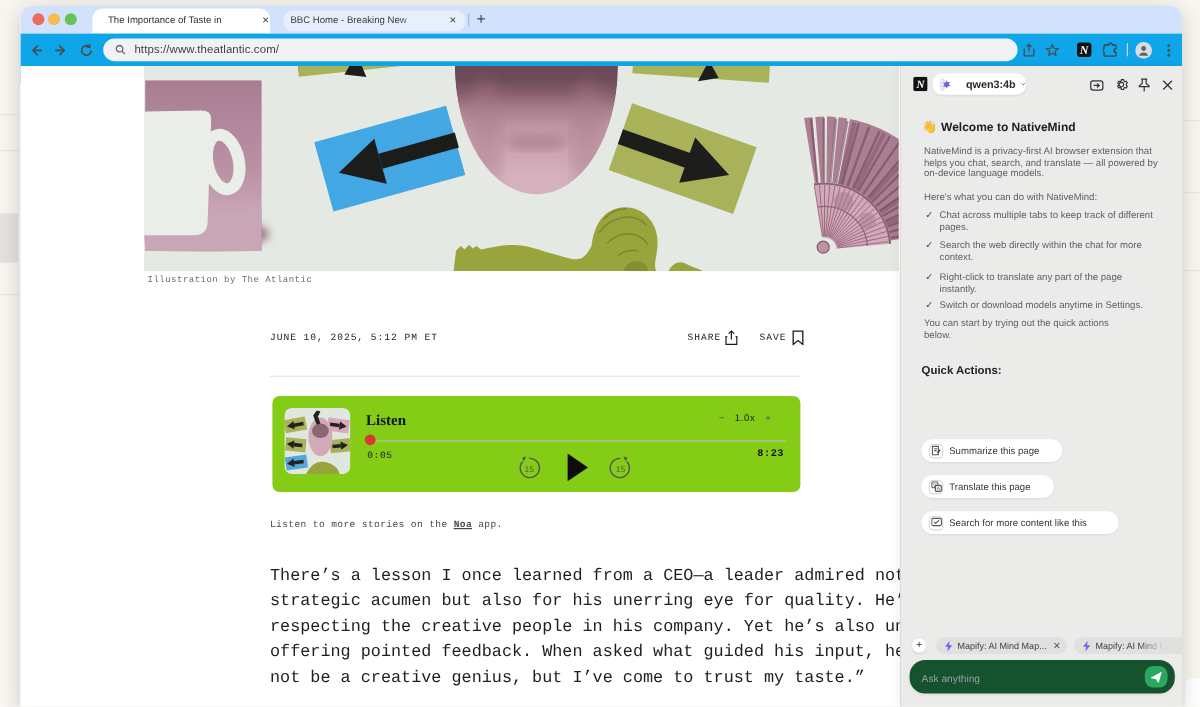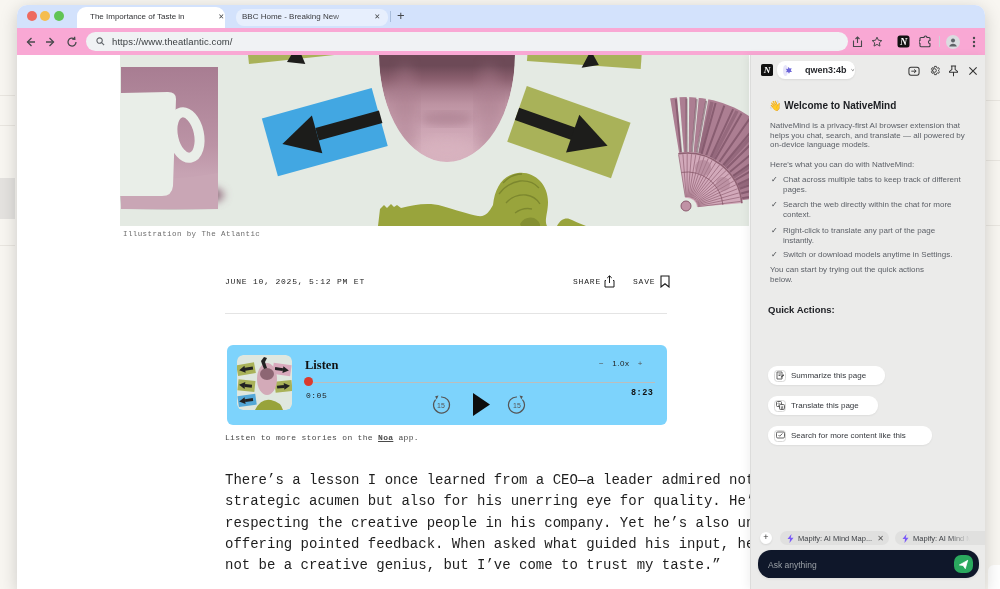--- a/index.html
+++ b/index.html
@@ -21,51 +21,51 @@
   #tab1 { position:absolute; left:60px; top:2px; width:148px; height:21px; background:#fff;
           border-radius:9px 9px 0 0; }
   #tab1 .title { position:absolute; left:13px; top:5px; font-size:8px; color:#303134; white-space:nowrap; width:125px; overflow:hidden;
       -webkit-mask-image:linear-gradient(90deg,#000 80%,transparent); }
   #tab2 { position:absolute; left:219px; top:4px; width:152px; height:17px; background:rgba(255,255,255,.45); border-radius:8px; }
   #tab2 .title { position:absolute; left:6px; top:3px; font-size:8px; color:#3a3b3e; white-space:nowrap; width:115px; overflow:hidden;
       -webkit-mask-image:linear-gradient(90deg,#000 78%,transparent); }
   .tabx { position:absolute; top:4px; font-size:8px; color:#45474a; line-height:11px; font-weight:400; transform:scale(0.9); }
 
   
-  #toolbar { position:absolute; left:0; top:23px; width:968px; height:42px; background:#f9a8d4; box-shadow:0 1px 0 rgba(0,0,0,0.07); }
+  #toolbar { position:absolute; left:0; top:23px; width:968px; height:42px; background:#0ea5e9; box-shadow:0 1px 0 rgba(0,0,0,0.07); }
   .tbico { position:absolute; top:0; height:27px; display:flex; align-items:center; justify-content:center; color:#48494c; }
   #urlbar { position:absolute; left:69px; top:4px; width:762px; height:19px; border-radius:10px; background:#f0f2f4;
             display:flex; align-items:center; }
   #urlbar .q { margin-left:10px; }
   #urlbar .url { margin-left:7px; font-size:9.5px; color:#3c4043; letter-spacing:.1px;}
 
   
   #page { position:absolute; left:0; top:50px; width:733px; height:534px; background:#fff; }
   #hero { position:absolute; left:103px; top:0; width:629px; height:171px; background:#e4eae3; overflow:hidden; }
   #caption { position:absolute; left:106px; top:175px; font-family:"Liberation Mono",monospace; font-size:7.5px; color:#6d6d6d; letter-spacing:.4px; }
   #daterow { position:absolute; left:208px; top:222px; width:443px; height:12px; font-family:"Liberation Mono",monospace; font-size:8px; color:#222; letter-spacing:.8px; }
-  #player { position:absolute; left:210px; top:290px; width:440px; height:80px; background:#7dd3fc; border-radius:6px; }
+  #player { position:absolute; left:210px; top:275px; width:440px; height:80px; background:#84cc16; border-radius:6px; }
   #noaline { position:absolute; left:208px; top:378px; font-family:"Liberation Mono",monospace; font-size:8px; color:#4a4a4a; letter-spacing:.3px;}
   #para { position:absolute; left:208px; top:415px; width:460px; font-family:Liberation Mono, monospace;
           font-size:14px; line-height:21.3px; color:#1e1e1e; white-space:nowrap; }
 
   
   #sidebar { position:absolute; left:733px; top:50px; width:235px; height:534px; background:#ebebea; overflow:hidden;
              border-left:1px solid #dcdcdb; box-shadow:-3px 0 8px rgba(0,0,0,.05); font-size:8px; color:#5b5f66;}
   .sbtxt { position:absolute; left:32px; color:#5b5f66; font-size:8px; line-height:9.6px; }
   .check { position:absolute; left:20px; color:#3f4348; font-size:8px; }
   .qbtn { position:absolute; left:17px; height:19px; background:#fff; border-radius:9px; box-shadow:0 1px 2px rgba(0,0,0,.06);
           display:flex; align-items:center; white-space:nowrap; color:#34373c; font-size:8px;margin-top:40px; }
   .qbtn .ibox { width:12px; height:12px; border:1px solid #d9d9d8; border-radius:3.5px; margin:0 5px 0 6px;
           display:flex; align-items:center; justify-content:center; }
   #bubble { position:absolute; left:45px; top:363px; width:178px; height:45px; background:#27a65a; border-radius:10px;
             color:#fff; font-size:8px; line-height:13.9px; padding:5px 0 0 10px; }
   .chip { position:absolute; top:476px; height:14px; background:#e0e0df; border-radius:9px; display:flex; align-items:center;
           font-size:7.5px; color:#3c3f44; white-space:nowrap; }
-  #askbox { position:absolute; left:7px; top:495px; width:221px; height:28px; background:#0f172a; border-radius:13px;
+  #askbox { position:absolute; left:7px; top:495px; width:221px; height:28px; background:#14532d; border-radius:13px;
             box-shadow:0 1px 3px rgba(0,0,0,.07); }
   #askbox .ph { position:absolute; left:10px; top:9.5px; font-size:8.5px; color:#9aa0a6; }
   #send { position:absolute; right:6px; top:5px; width:19px; height:18px; background:#2aa95e; border-radius:7px;
           display:flex; align-items:center; justify-content:center; }
 </style>
 </head>
 <body>
 
 <div class="bgline" style="left:0;top:95px;width:15px;"></div>
 <div class="bgline" style="left:0;top:125px;width:15px;"></div>

